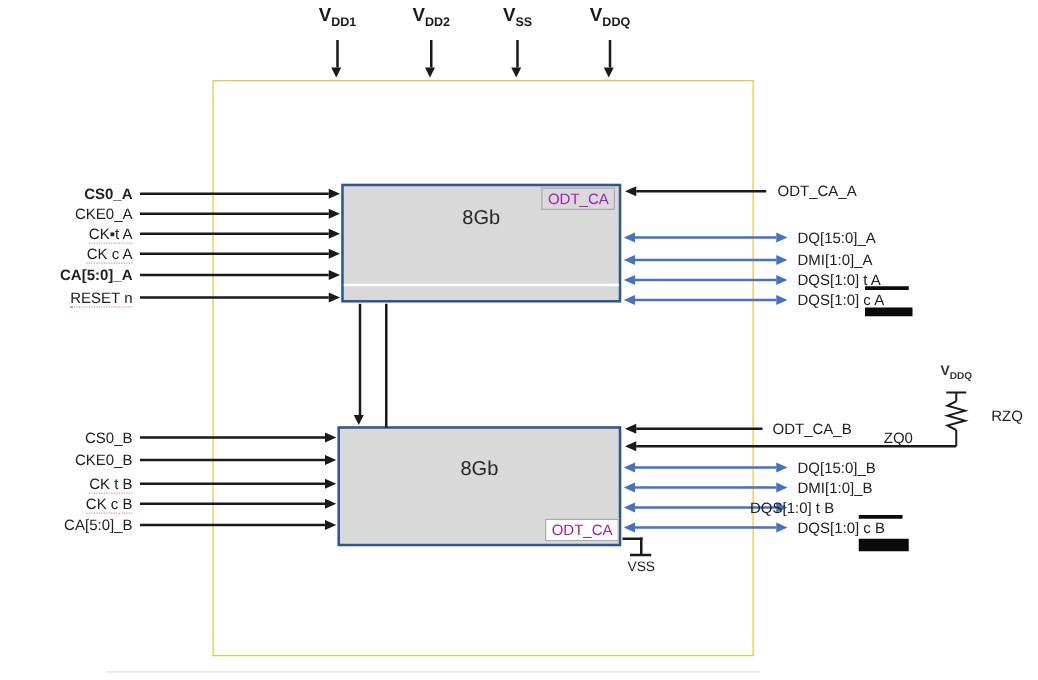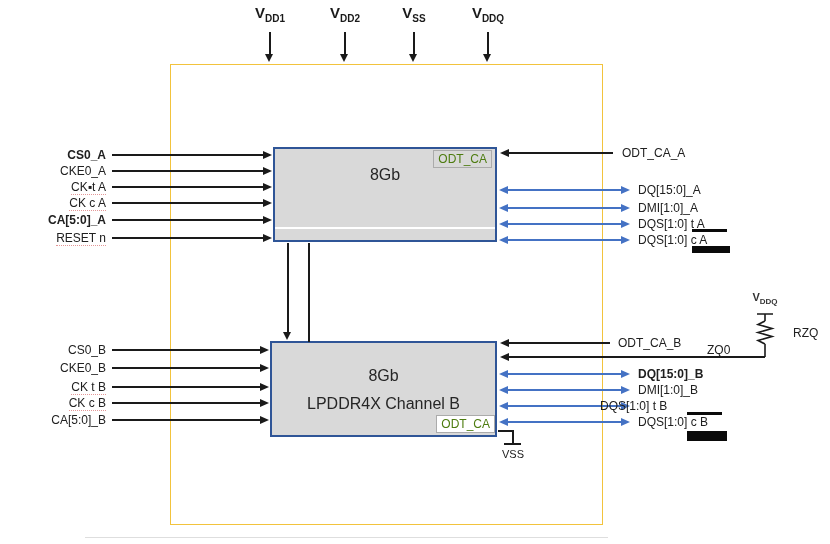--- a/index.html
+++ b/index.html
@@ -6,21 +6,21 @@
   #stage{
     position:relative;width:830px;height:544px;background:#ffffff;overflow:hidden;
     font-family:"Liberation Sans","DejaVu Sans",sans-serif;color:#202020;
   }
   .abs{position:absolute;}
   
   .pkg{position:absolute;left:170px;top:64px;width:431px;height:459px;border:1.5px solid #F2C33D;}
   
   .blk{position:absolute;background:#D9D9D9;border:2px solid #2F5597;box-sizing:border-box;}
   .blk-title{position:absolute;left:0;width:100%;text-align:center;font-size:16px;color:#262626;white-space:nowrap;}
-  .odt-pin{position:absolute;font-size:12px;color:#4d7c0f;border:1px solid #ababab;padding:0 4px;line-height:16px;white-space:nowrap;}
+  .odt-pin{position:absolute;font-size:12px;color:#a21caf;border:1px solid #ababab;padding:0 4px;line-height:16px;white-space:nowrap;}
   
   .wh{position:absolute;height:1.5px;background:#1a1a1a;}
   .wv{position:absolute;width:1.5px;background:#1a1a1a;}
   .bwh{position:absolute;height:2px;background:#4472C4;}
   
   .ah-r{position:absolute;width:0;height:0;border-left:9px solid #1a1a1a;border-top:4px solid transparent;border-bottom:4px solid transparent;}
   .ah-l{position:absolute;width:0;height:0;border-right:9px solid #1a1a1a;border-top:4px solid transparent;border-bottom:4px solid transparent;}
   .ah-d{position:absolute;width:0;height:0;border-top:8px solid #1a1a1a;border-left:4px solid transparent;border-right:4px solid transparent;}
   .bah-l{position:absolute;width:0;height:0;border-right:9px solid #4472C4;border-top:4px solid transparent;border-bottom:4px solid transparent;}
   .bah-r{position:absolute;width:0;height:0;border-left:9px solid #4472C4;border-top:4px solid transparent;border-bottom:4px solid transparent;}
@@ -58,21 +58,20 @@
   <div class="ah-d" style="left:483px;top:54px;"></div>
 
   <div class="blk" style="left:273px;top:147px;width:224px;height:95px;">
     <div class="blk-title" style="top:17px;">8Gb</div>
     <div class="odt-pin" style="right:3px;top:1px;">ODT_CA</div>
     <div class="divider" style="top:78px;"></div>
   </div>
 
   <div class="blk" style="left:270px;top:341px;width:227px;height:96px;">
     <div class="blk-title" style="top:24px;">8Gb</div>
-    <div class="blk-title" style="top:52px;">LPDDR4X Channel B</div>
     <div class="odt-pin" style="right:0px;bottom:2px;background:#ffffff;">ODT_CA</div>
   </div>
 
   <div class="wv" style="left:287px;top:243px;height:89px;"></div>
   <div class="ah-d" style="left:283px;top:332px;"></div>
   <div class="wv" style="left:308px;top:243px;height:99px;"></div>
 
   <div class="lbl lbl-r" style="top:147px;font-weight:bold;"><span>CS0_A</span></div>
   <div class="wh" style="left:112px;top:154px;width:151px;"></div>
   <div class="ah-r" style="left:263px;top:151px;"></div>
@@ -152,21 +151,21 @@
   <div class="lbl" style="left:707px;top:342px;">ZQ0</div>
   <svg class="abs" style="left:754px;top:312px;" width="22" height="46" viewBox="0 0 22 46">
     <path d="M3,2 H19 M11,2 V9 M11,9 L4,12.5 L18,16.5 L4,20.5 L18,24.5 L4,28.5 L11,32 M11,32 V45" fill="none" stroke="#1a1a1a" stroke-width="1.6"></path>
   </svg>
   <div class="vddq-sm" style="left:740px;top:291px;"><span>V</span><sub>DDQ</sub></div>
   <div class="lbl" style="left:793px;top:325px;">RZQ</div>
 
   <div class="bah-l" style="left:499px;top:370px;"></div>
   <div class="bwh" style="left:508px;top:373px;width:113px;"></div>
   <div class="bah-r" style="left:621px;top:370px;"></div>
-  <div class="lbl" style="left:638px;top:366px;font-weight:bold;">DQ[15:0]_B</div>
+  <div class="lbl" style="left:638px;top:366px;">DQ[15:0]_B</div>
 
   <div class="bah-l" style="left:499px;top:386px;"></div>
   <div class="bwh" style="left:508px;top:389px;width:113px;"></div>
   <div class="bah-r" style="left:621px;top:386px;"></div>
   <div class="lbl" style="left:638px;top:382px;">DMI[1:0]_B</div>
 
   <div class="bah-l" style="left:499px;top:402px;"></div>
   <div class="bwh" style="left:508px;top:405px;width:113px;"></div>
   <div class="bah-r" style="left:621px;top:402px;"></div>
   <div class="lbl" style="left:600px;top:398px;">DQS[1:0] t B</div>

